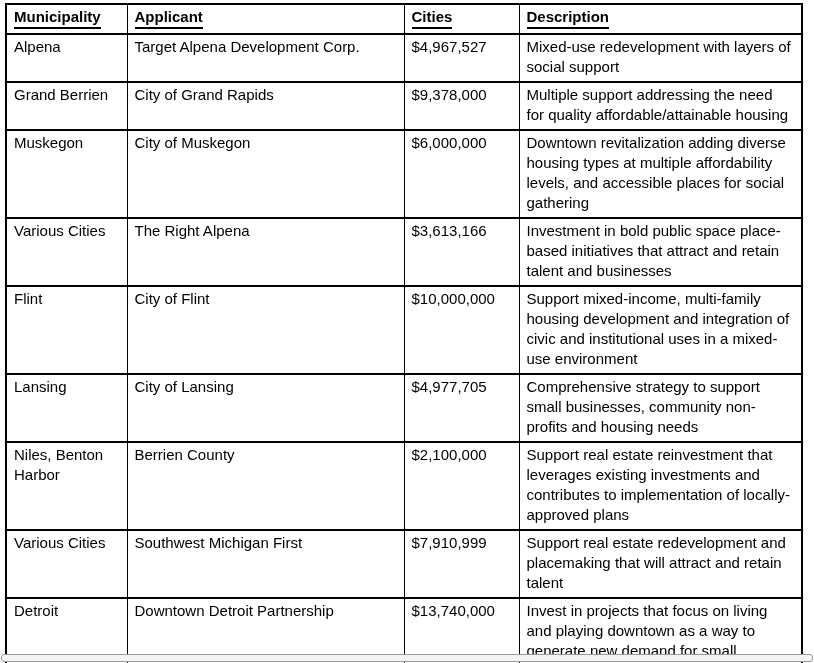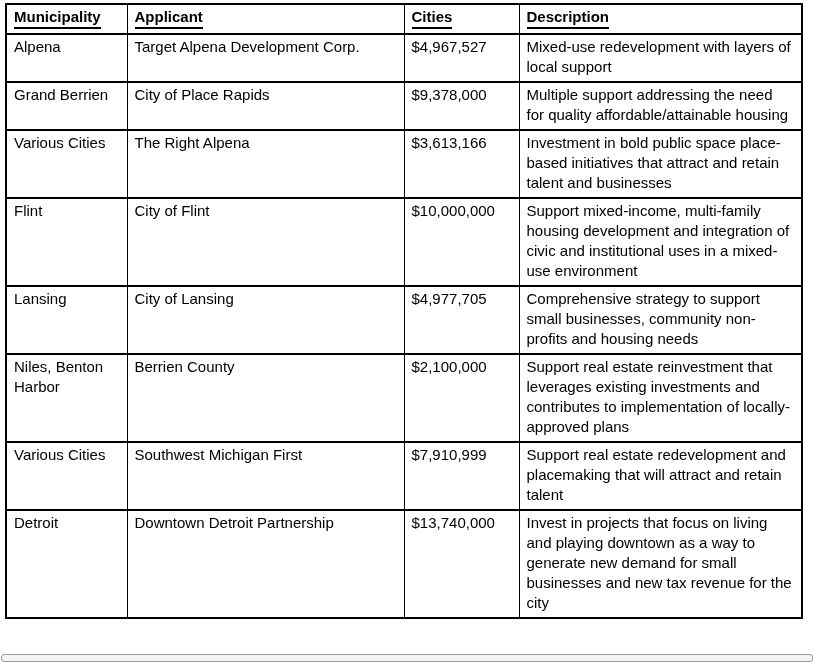--- a/index.html
+++ b/index.html
@@ -83,27 +83,33 @@
         <th class="hdr"><span class="hdr-label">Applicant</span></th>
         <th class="hdr"><span class="hdr-label">Cities</span></th>
         <th class="hdr"><span class="hdr-label">Description</span></th>
       </tr>
     </thead>
     <tbody>
       <tr>
         <td>Alpena</td>
         <td>Target Alpena Development Corp.</td>
         <td class="amt">$4,967,527</td>
-        <td>Mixed-use redevelopment with layers of local support</td>
+        <td>Mixed-use redevelopment with layers of social support</td>
       </tr>
       <tr>
         <td>Grand Berrien</td>
-        <td>City of Place Rapids</td>
+        <td>City of Grand Rapids</td>
         <td class="amt">$9,378,000</td>
         <td>Multiple support addressing the need for quality affordable/attainable housing</td>
+      </tr>
+      <tr>
+        <td>Muskegon</td>
+        <td>City of Muskegon</td>
+        <td class="amt">$6,000,000</td>
+        <td>Downtown revitalization adding diverse housing types at multiple affordability levels, and accessible places for social gathering</td>
       </tr>
       <tr>
         <td>Various Cities</td>
         <td>The Right Alpena</td>
         <td class="amt">$3,613,166</td>
         <td>Investment in bold public space place-based initiatives that attract and retain talent and businesses</td>
       </tr>
       <tr>
         <td>Flint</td>
         <td>City of Flint</td>

